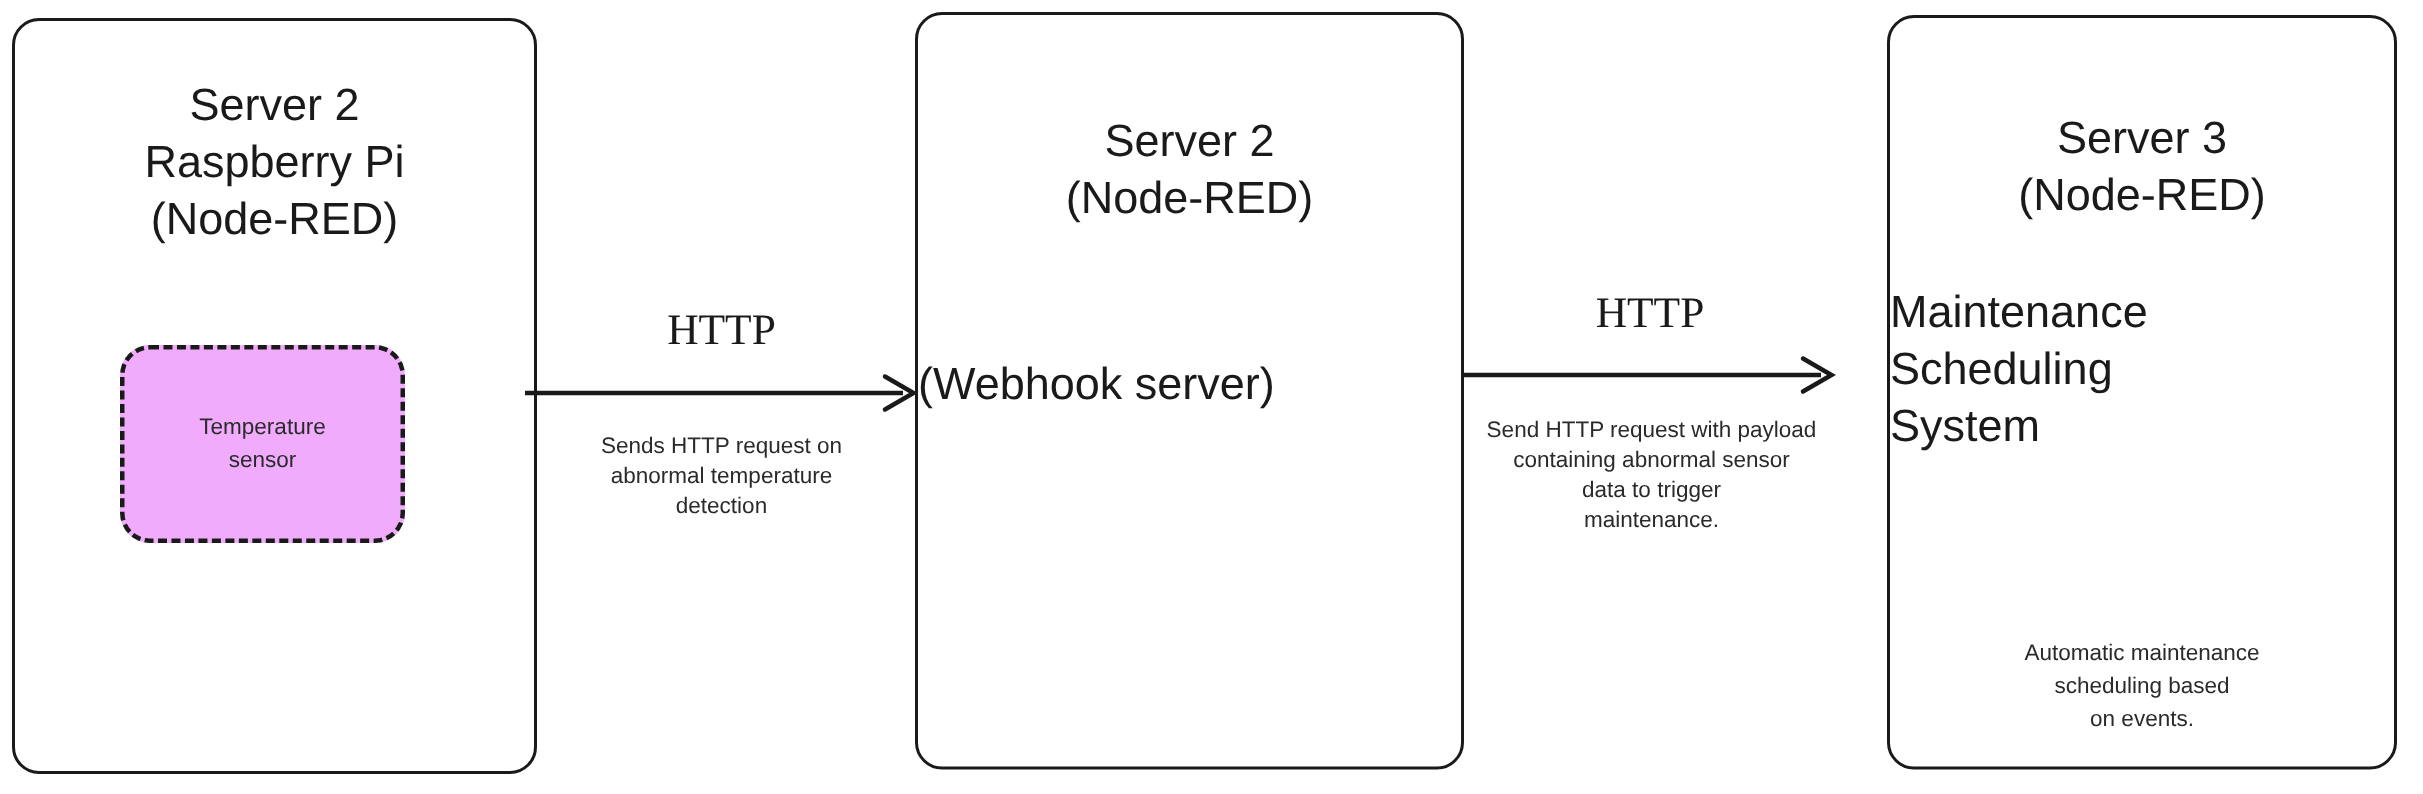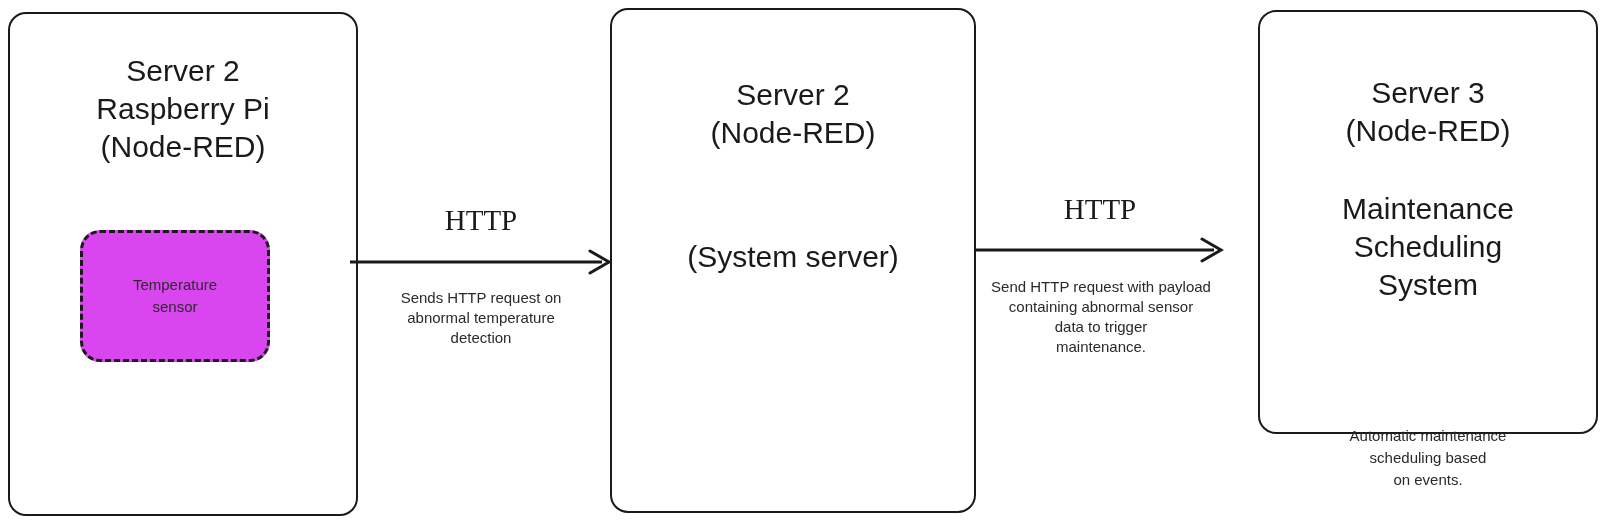--- a/index.html
+++ b/index.html
@@ -24,38 +24,37 @@
   
   .node {
     position: absolute;
     box-sizing: border-box;
     background: #ffffff;
     border: 2px solid #1a1a1a;
     border-radius: 18px;
   }
   #node-1 { left: 8px;    top: 12px; width: 350px; height: 504px; }
   #node-2 { left: 610px;  top: 8px;  width: 366px; height: 505px; }
-  #node-3 { left: 1258px; top: 10px; width: 340px; height: 424px; text-decoration: underline; }
+  #node-3 { left: 1258px; top: 10px; width: 340px; height: 503px; text-decoration: underline; }
 
   
   .node-title {
     position: absolute;
     left: 0;
     width: 100%;
     text-align: center;
     font-size: 30px;
     line-height: 38px;
     color: #1a1a1a;
     white-space: pre-line;
   }
   .node-sub {
     position: absolute;
     left: 0;
     width: 100%;
-    text-align: center;
     font-size: 30px;
     line-height: 38px;
     color: #1a1a1a;
     white-space: pre-line;
   }
   .node-note {
     position: absolute;
     left: 0;
     width: 100%;
     text-align: center;
@@ -70,21 +69,21 @@
   #node-2 .node-title { top: 66px; }
   #node-2 .node-sub   { top: 228px; }
   #node-3 .node-title { top: 62px; }
   #node-3 .node-sub   { top: 178px; }
   #node-3 .node-note  { top: 381px; }
 
   
   .subnode {
     position: absolute;
     box-sizing: border-box;
-    background: #d946ef;
+    background: #f0abfc;
     border: 3px dashed #1a1a1a;
     border-radius: 20px;
     display: flex;
     align-items: center;
     justify-content: center;
   }
   #sensor-box {
     left: 70px;
     top: 216px;
     width: 190px;
@@ -153,21 +152,21 @@
     </svg>
   </div>
 
   <div class="edge-caption" id="edge-1-caption">Sends HTTP request on
 abnormal temperature
 detection</div>
 
   <div class="node" id="node-2">
     <div class="node-title">Server 2
 (Node-RED)</div>
-    <div class="node-sub">(System server)</div>
+    <div class="node-sub">(Webhook server)</div>
   </div>
 
   <div class="edge-label" id="edge-2-label">HTTP</div>
 
   <div class="edge" id="edge-2">
     <svg width="250" height="30" viewBox="0 0 250 30">
       <line x1="0" y1="14" x2="240" y2="14" stroke="#1a1a1a" stroke-width="3"></line>
       <polyline points="228,3 247,14 228,25" fill="none" stroke="#1a1a1a" stroke-width="3" stroke-linecap="round" stroke-linejoin="miter"></polyline>
     </svg>
   </div>

